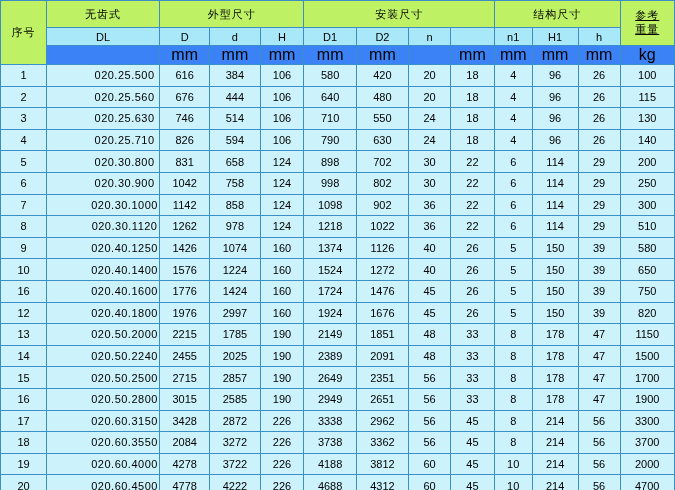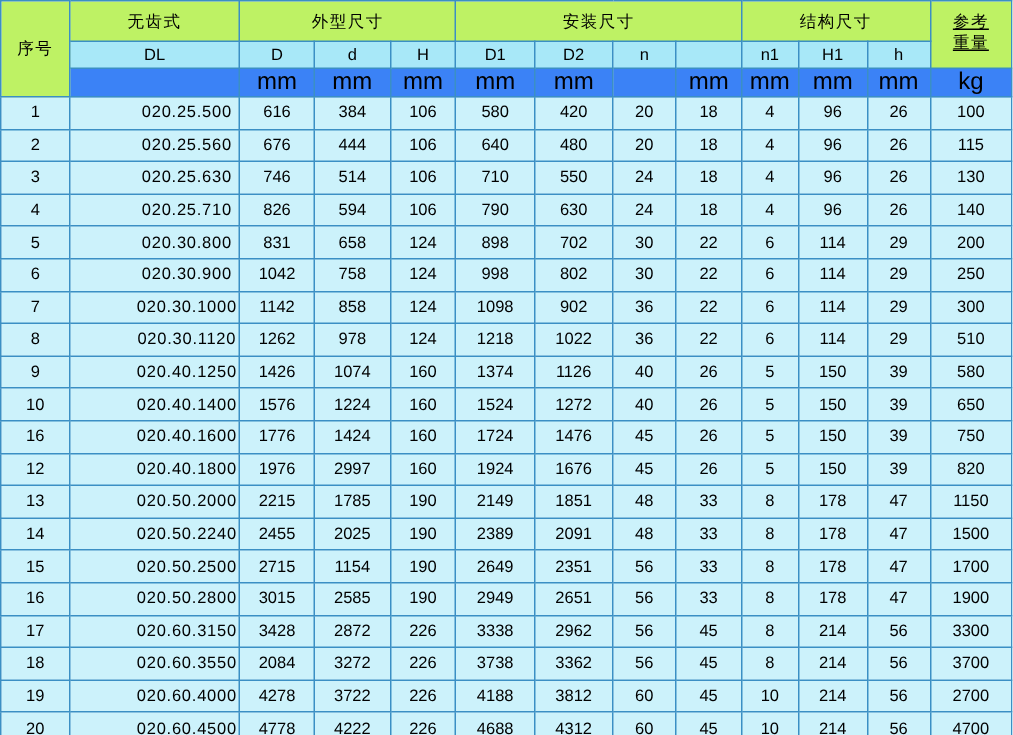--- a/index.html
+++ b/index.html
@@ -332,21 +332,21 @@
         <td>33</td>
         <td>8</td>
         <td>178</td>
         <td>47</td>
         <td>1500</td>
       </tr>
       <tr class="datarow">
         <td>15</td>
         <td class="dl">020.50.2500</td>
         <td>2715</td>
-        <td>1154</td>
+        <td>2857</td>
         <td>190</td>
         <td>2649</td>
         <td>2351</td>
         <td>56</td>
         <td>33</td>
         <td>8</td>
         <td>178</td>
         <td>47</td>
         <td>1700</td>
       </tr>
@@ -401,21 +401,21 @@
         <td>4278</td>
         <td>3722</td>
         <td>226</td>
         <td>4188</td>
         <td>3812</td>
         <td>60</td>
         <td>45</td>
         <td>10</td>
         <td>214</td>
         <td>56</td>
-        <td>2700</td>
+        <td>2000</td>
       </tr>
       <tr class="datarow">
         <td>20</td>
         <td class="dl">020.60.4500</td>
         <td>4778</td>
         <td>4222</td>
         <td>226</td>
         <td>4688</td>
         <td>4312</td>
         <td>60</td>

